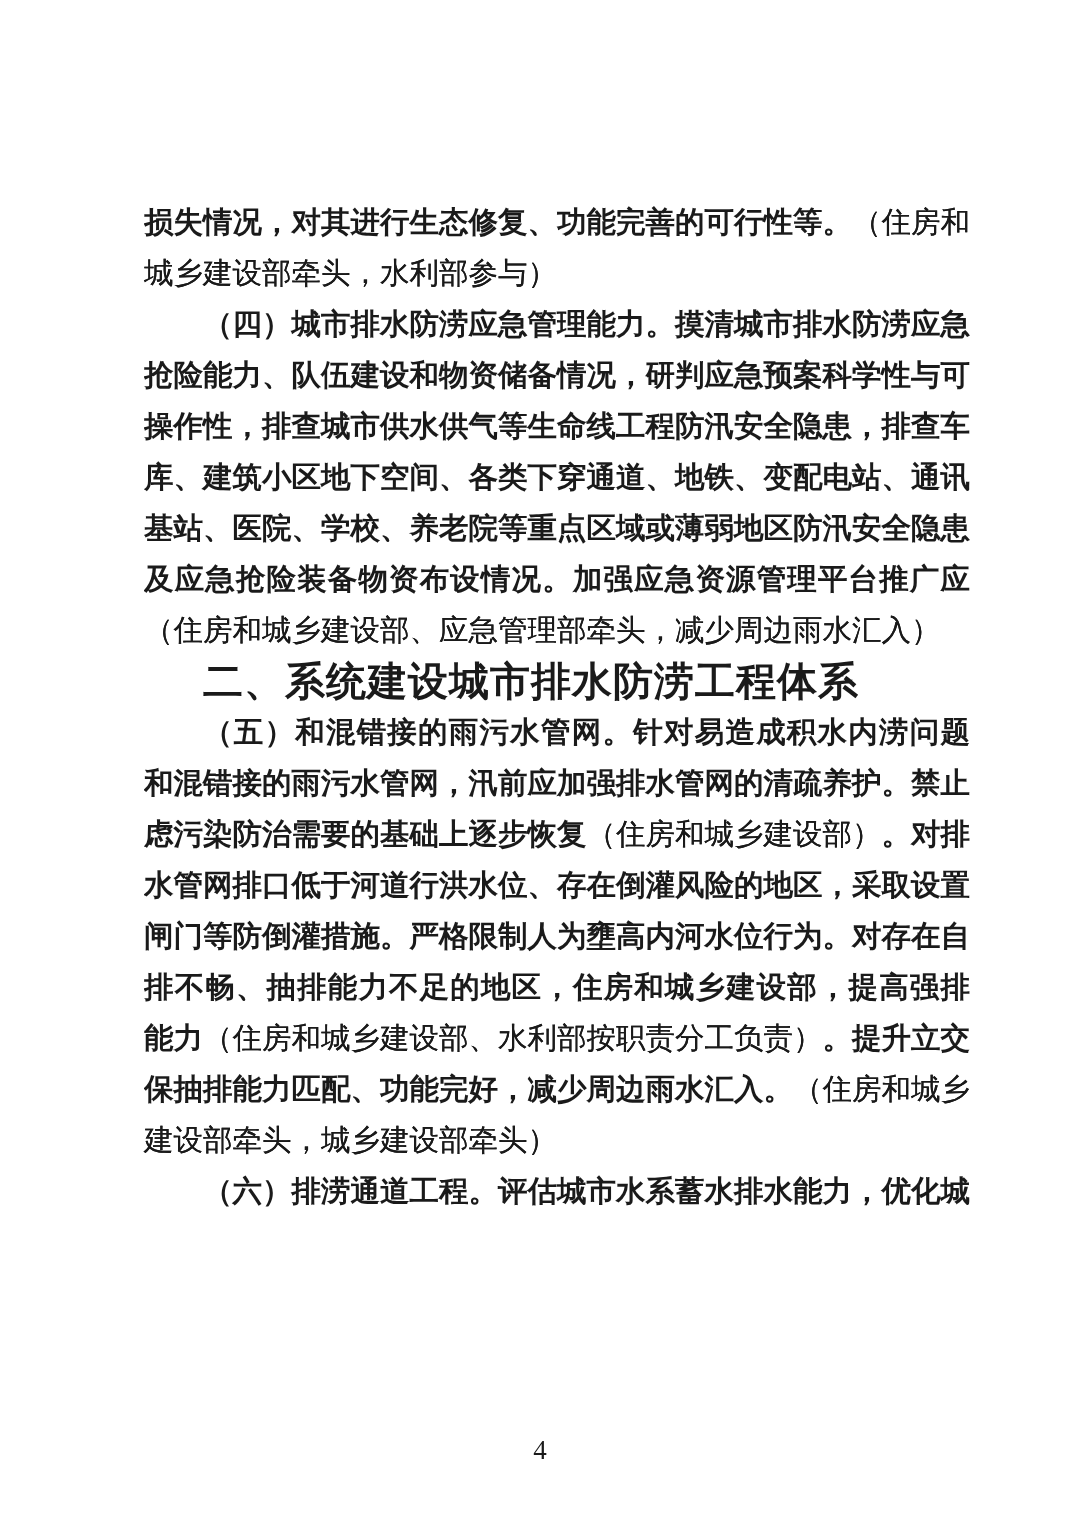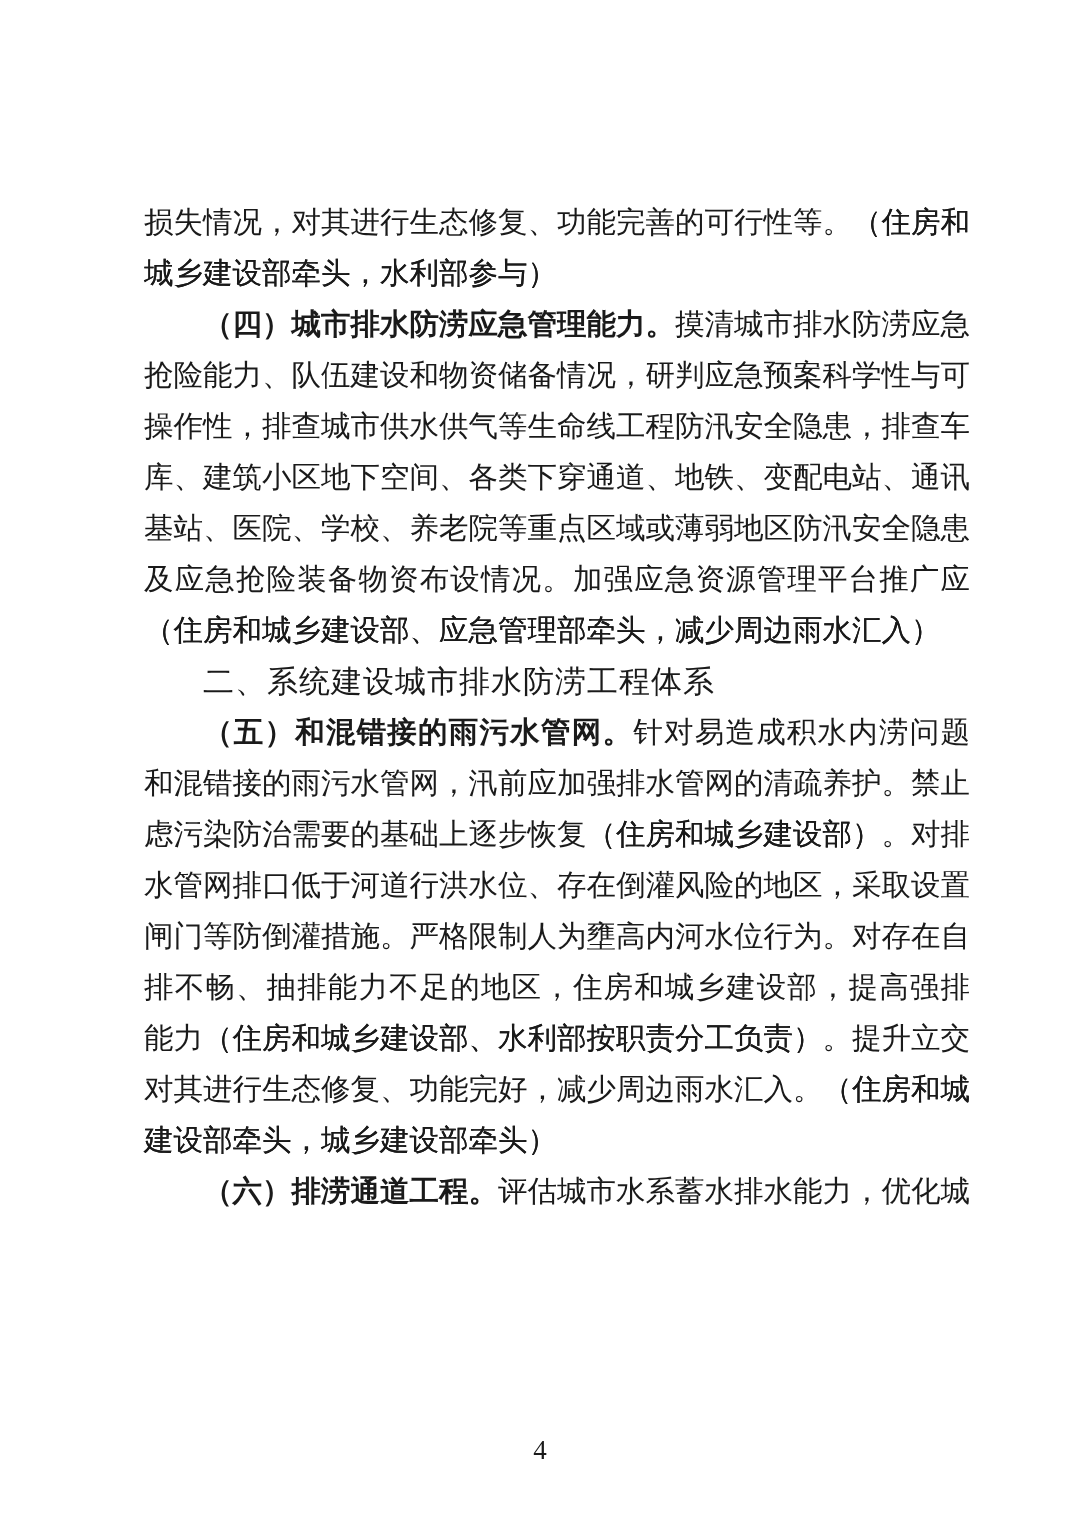--- a/index.html
+++ b/index.html
@@ -34,33 +34,33 @@
     text-align: justify;
     text-align-last: justify;
     text-justify: inter-character;
     word-break: break-all;
     overflow: hidden;
   }
   .line.indent {
     padding-left: 59px;
   }
   .seg-body {
-    font-weight: 400;
+    font-weight: 700;
   }
   .seg-kai {
     font-weight: 500;
     text-shadow: 0 0 0.4px currentColor;
   }
   .seg-bold {
     font-weight: 700;
   }
   .seg-hei {
-    font-weight: 400;
+    font-weight: 700;
     font-family: "Liberation Sans", "DejaVu Sans", sans-serif;
-    font-size: 31px;
+    font-size: 40px;
     letter-spacing: 1px;
   }
   .page-number {
     position: absolute;
     left: 0;
     top: 1432px;
     width: 1080px;
     text-align: center;
     font-size: 27px;
     line-height: 36px;
@@ -83,18 +83,18 @@
       <div class="line j"><span class="seg-body">及应急抢险装备物资布设情况。加强应急资源管理平台推广应用。</span></div>
       <div class="line"><span class="seg-kai">（住房和城乡建设部、应急管理部牵头，减少周边雨水汇入）</span></div>
       <div class="line indent"><span class="seg-hei">二、系统建设城市排水防涝工程体系</span></div>
       <div class="line j indent"><span class="seg-bold">（五）和混错接的雨污水管网。</span><span class="seg-body">针对易造成积水内涝问题</span></div>
       <div class="line j"><span class="seg-body">和混错接的雨污水管网，汛前应加强排水管网的清疏养护。禁止</span></div>
       <div class="line j"><span class="seg-body">虑污染防治需要的基础上逐步恢复</span><span class="seg-kai">（住房和城乡建设部）</span><span class="seg-body">。对排</span></div>
       <div class="line j"><span class="seg-body">水管网排口低于河道行洪水位、存在倒灌风险的地区，采取设置</span></div>
       <div class="line j"><span class="seg-body">闸门等防倒灌措施。严格限制人为壅高内河水位行为。对存在自</span></div>
       <div class="line j"><span class="seg-body">排不畅、抽排能力不足的地区，住房和城乡建设部，提高强排</span></div>
       <div class="line j"><span class="seg-body">能力</span><span class="seg-kai">（住房和城乡建设部、水利部按职责分工负责）</span><span class="seg-body">。提升立交</span></div>
-      <div class="line j"><span class="seg-body">对其进行生态修复、功能完好，减少周边雨水汇入。</span><span class="seg-kai">（住房和城乡</span></div>
+      <div class="line j"><span class="seg-body">保抽排能力匹配、功能完好，减少周边雨水汇入。</span><span class="seg-kai">（住房和城乡</span></div>
       <div class="line"><span class="seg-kai">建设部牵头，城乡建设部牵头）</span></div>
       <div class="line j indent"><span class="seg-bold">（六）排涝通道工程。</span><span class="seg-body">评估城市水系蓄水排水能力，优化城</span></div>
     </div>
   <div class="page-number">4</div>
 </div>
 
 </body></html>

